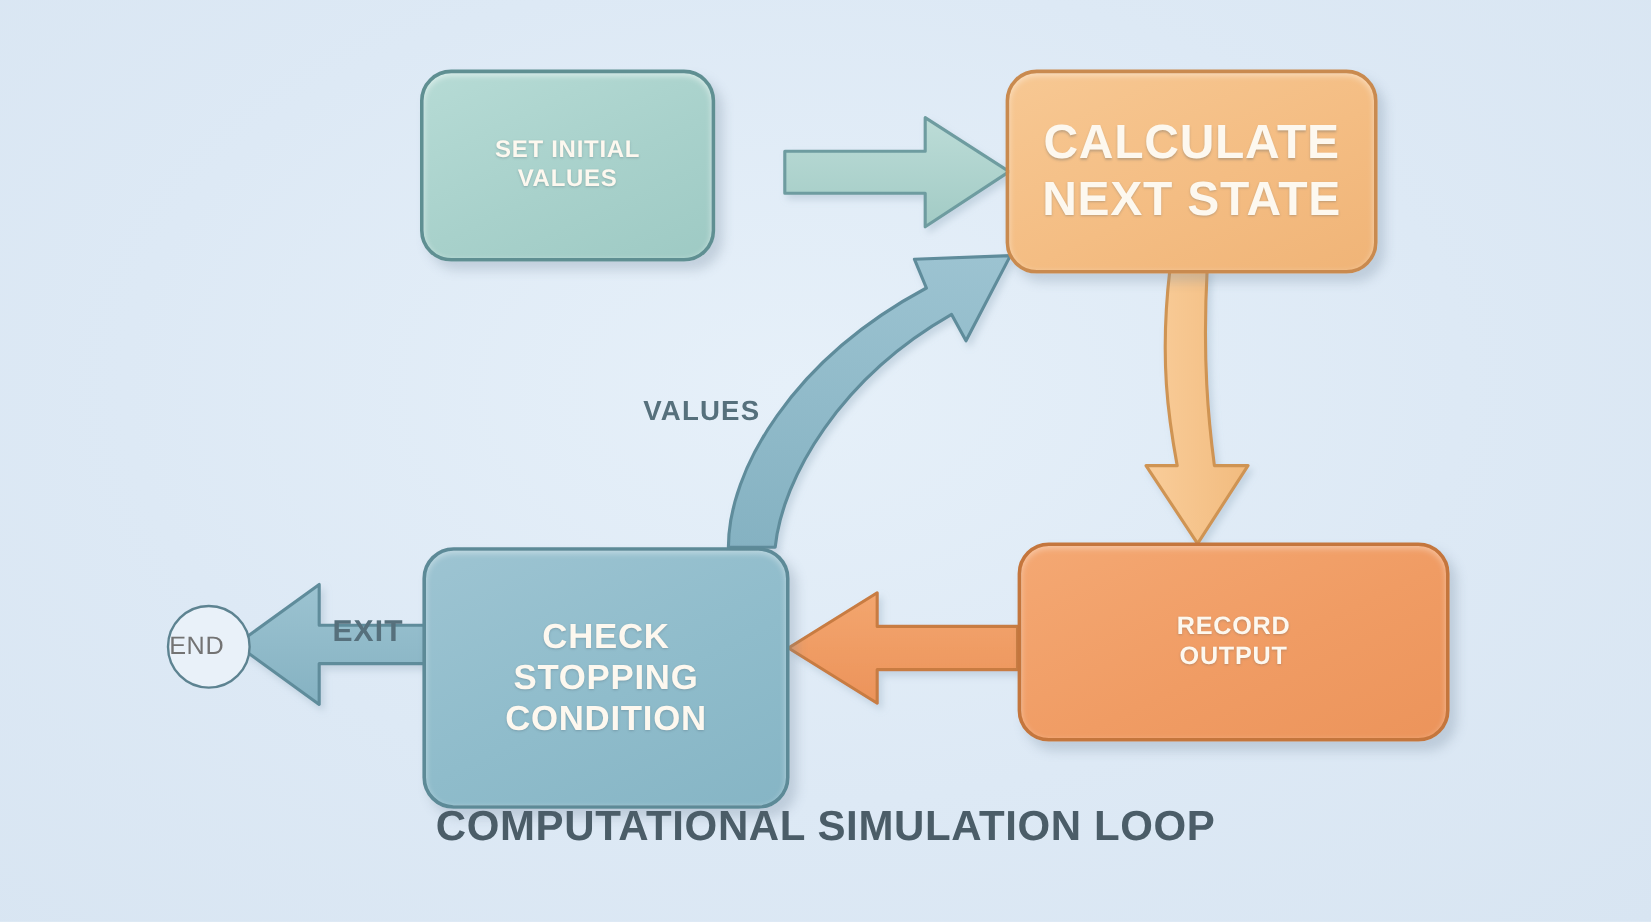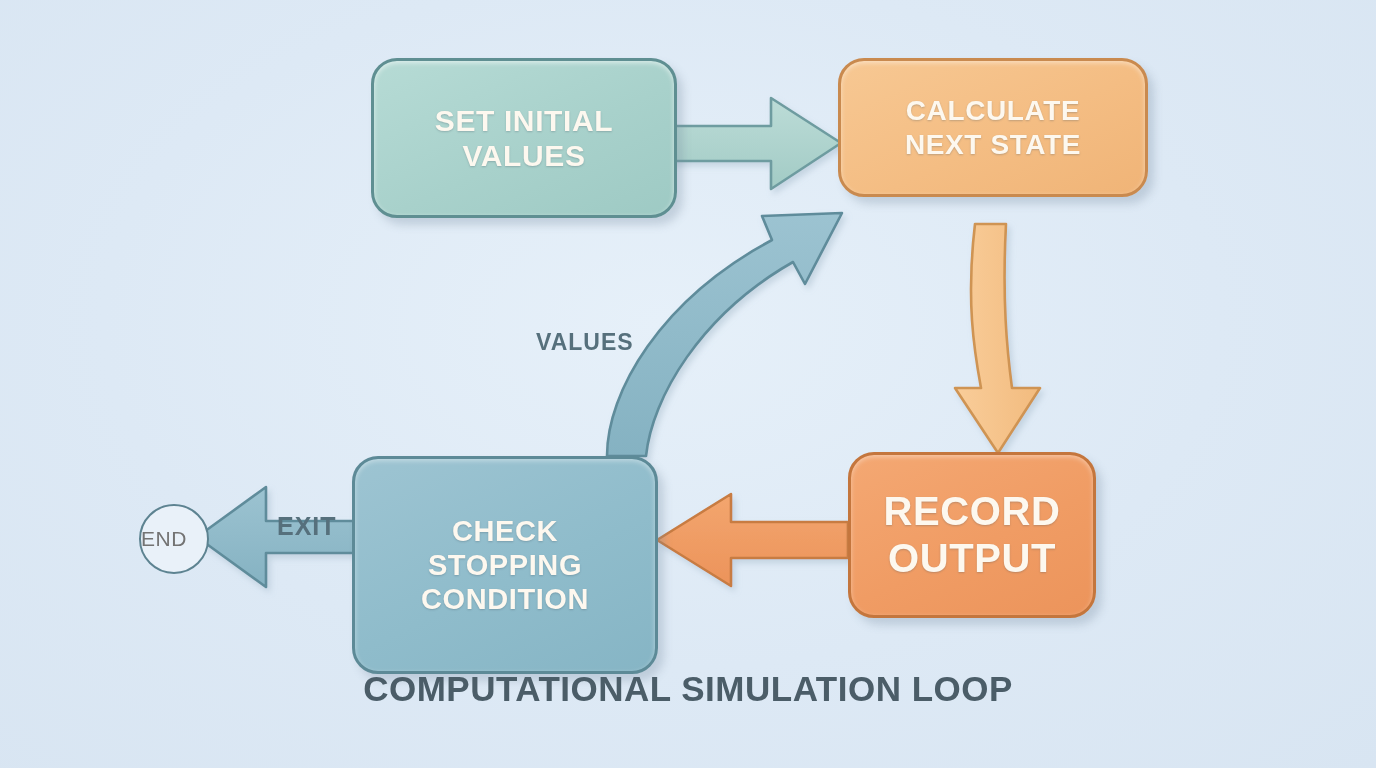--- a/index.html
+++ b/index.html
@@ -41,50 +41,49 @@
     text-shadow: 0 1px 2px rgba(60,80,95,0.28);
     z-index: 4;
   }
   .node .label {
     padding: 0 14px;
     white-space: pre-line;
   }
 
   
   #node-set-initial-values {
-    left: 350px; top: 58px; width: 306px; height: 160px;
-    font-size: 30px;
+    left: 350px; top: 58px; width: 246px; height: 160px;
+    font-size: 20px;
     background: linear-gradient(155deg, #b6dbd5 0%, #a8d1cb 55%, #9ecac4 100%);
     border: 3px solid #5f8f92;
     box-shadow: 6px 7px 9px rgba(120,140,160,0.30),
                 inset 0 2px 5px rgba(255,255,255,0.55);
-    margin-left: 21px;
   }
   
   #node-calculate-next-state {
-    left: 838px; top: 58px; width: 310px; height: 139px;
-    font-size: 28px;
+    left: 838px; top: 58px; width: 310px; height: 170px;
+    font-size: 40px;
     background: linear-gradient(155deg, #f7c893 0%, #f4bd83 55%, #f0b477 100%);
     border: 3px solid #c98a4f;
     box-shadow: 6px 7px 9px rgba(120,140,160,0.30),
                 inset 0 2px 5px rgba(255,255,255,0.45);
   }
   
   #node-check-stopping-condition {
     left: 352px; top: 456px; width: 306px; height: 218px;
     font-size: 29px;
     background: linear-gradient(155deg, #9dc4d2 0%, #8fbccb 55%, #86b5c5 100%);
     border: 3px solid #5d8a97;
     box-shadow: 6px 7px 9px rgba(120,140,160,0.30),
                 inset 0 2px 5px rgba(255,255,255,0.40);
   }
   
   #node-record-output {
-    left: 848px; top: 452px; width: 248px; height: 166px;
-    font-size: 40px;
+    left: 848px; top: 452px; width: 360px; height: 166px;
+    font-size: 21px;
     background: linear-gradient(155deg, #f4a873 0%, #f09c64 55%, #ec945b 100%);
     border: 3px solid #c4763d;
     box-shadow: 6px 7px 9px rgba(120,140,160,0.30),
                 inset 0 2px 5px rgba(255,255,255,0.38);
   }
 
   
   #node-end {
     position: absolute;
     left: 139px; top: 504px;

